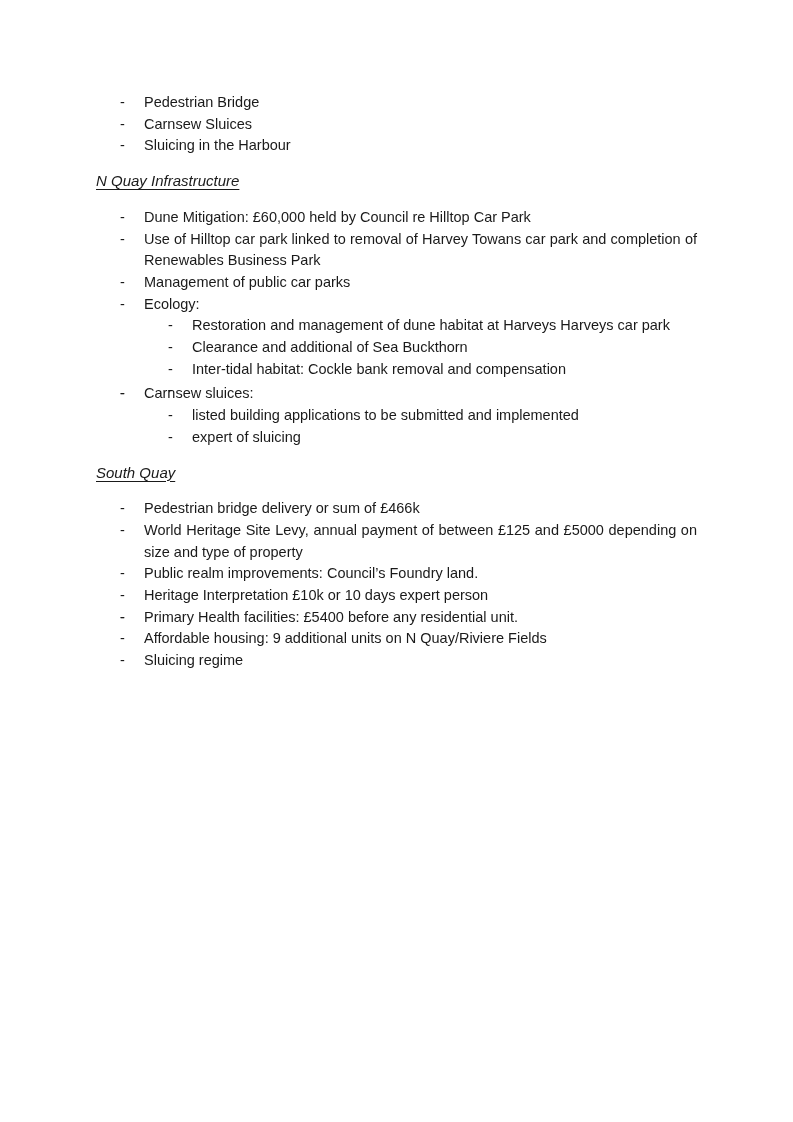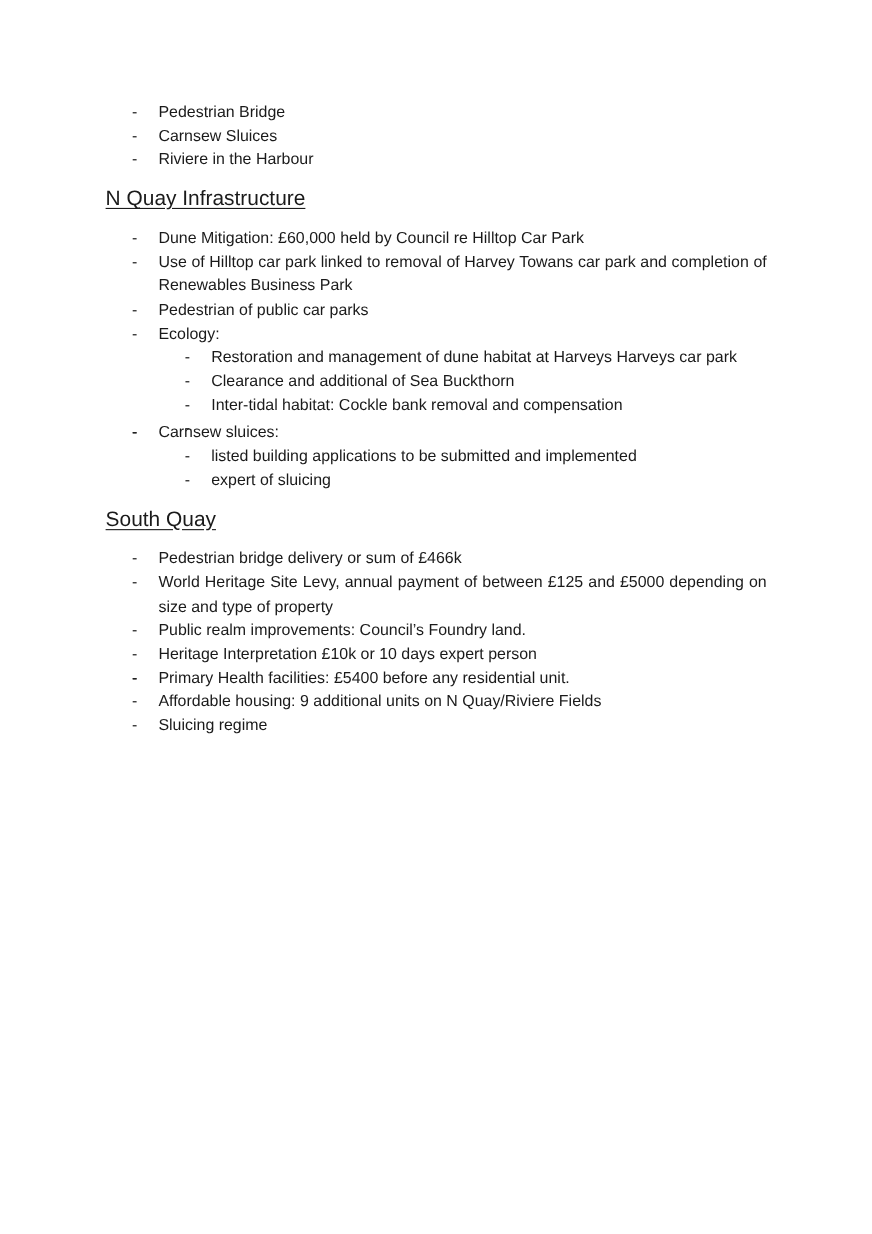--- a/index.html
+++ b/index.html
@@ -15,25 +15,26 @@
     margin: 0;
     padding: 92px 96px 0 96px;
     background: #ffffff;
     color: #1a1a1a;
     font-family: "Liberation Sans", "DejaVu Sans", sans-serif;
     font-size: 14.5px;
     line-height: 21.7px;
     overflow: hidden;
   }
   .heading {
-    font-size: 19px;
+    font-size: 15px;
     font-weight: 400;
     margin: 13px 0 15px 0;
     text-decoration: underline;
     text-underline-offset: 3px;
+    font-style: italic;
   }
   .list {
     margin: 0;
     padding: 0;
   }
   .li {
     position: relative;
     padding-left: 48px;
   }
   .li .marker {
@@ -66,38 +67,38 @@
     <div class="li l1">
       <span class="marker">-</span>
       <span class="txt">Pedestrian Bridge</span>
     </div>
     <div class="li l1">
       <span class="marker">-</span>
       <span class="txt">Carnsew Sluices</span>
     </div>
     <div class="li l1">
       <span class="marker">-</span>
-      <span class="txt">Riviere in the Harbour</span>
+      <span class="txt">Sluicing in the Harbour</span>
     </div>
   </div>
 
   <h2 class="heading">N Quay Infrastructure</h2>
 
   <div class="list">
     <div class="li l1">
       <span class="marker">-</span>
       <span class="txt">Dune Mitigation: £60,000 held by Council re Hilltop Car Park</span>
     </div>
     <div class="li l1 justify">
       <span class="marker">-</span>
       <span class="txt">Use of Hilltop car park linked to removal of Harvey Towans car park and completion of Renewables Business Park</span>
     </div>
     <div class="li l1">
       <span class="marker">-</span>
-      <span class="txt">Pedestrian of public car parks</span>
+      <span class="txt">Management of public car parks</span>
     </div>
     <div class="li l1">
       <span class="marker">-</span>
       <span class="txt">Ecology:</span>
     </div>
     <div class="l2-group">
       <div class="li l2 justify">
         <span class="marker">-</span>
         <span class="txt">Restoration and management of dune habitat at Harveys Harveys car park</span>
       </div>

